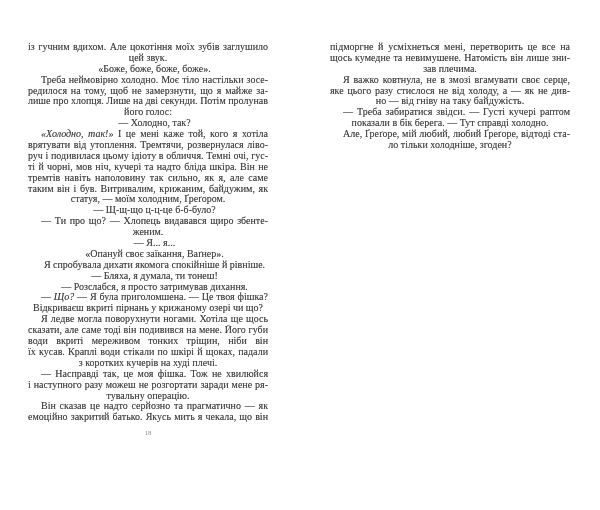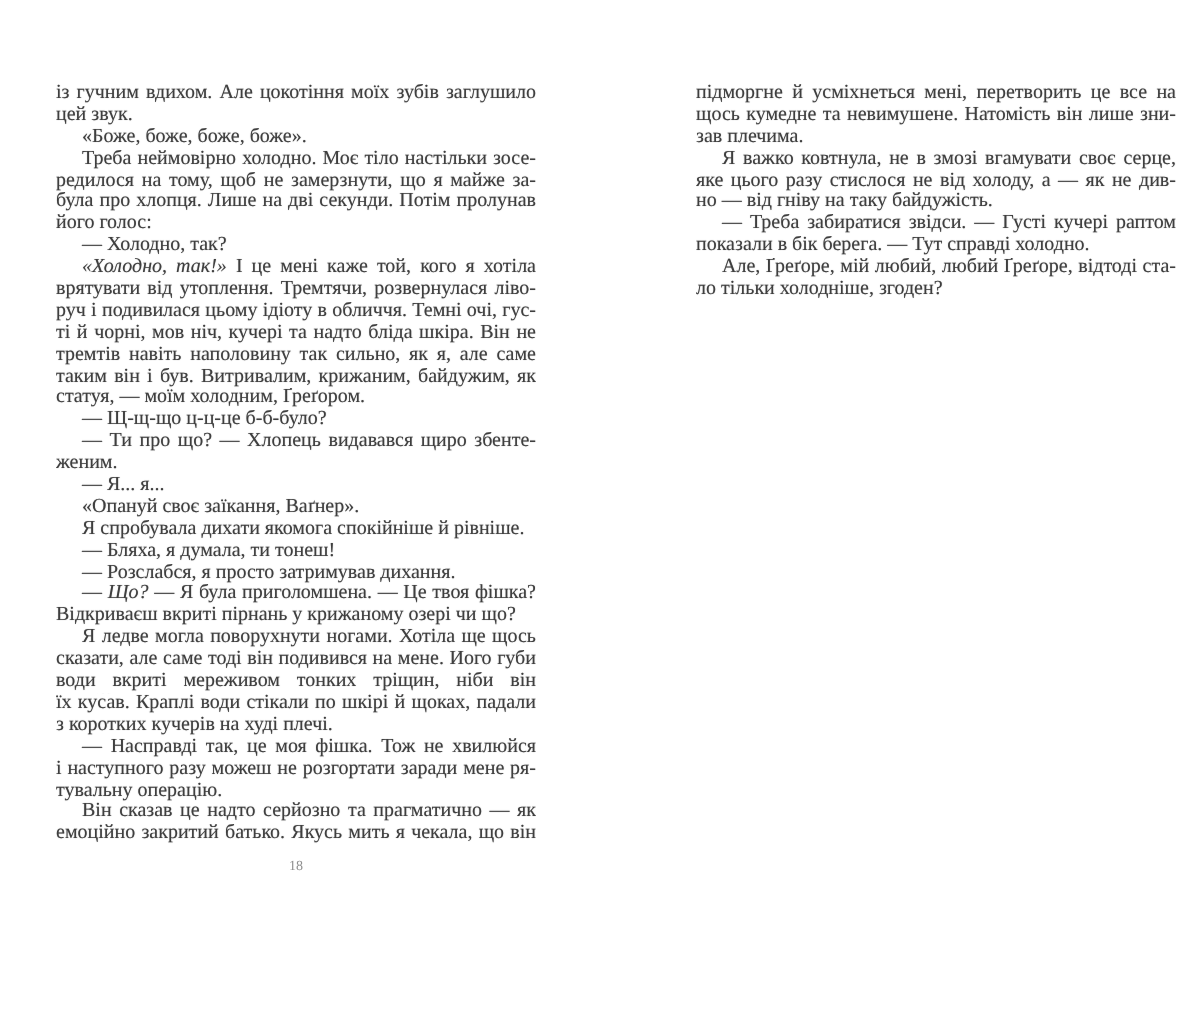--- a/index.html
+++ b/index.html
@@ -20,25 +20,25 @@
   .page-text {
     position: absolute;
     top: 42px;
     width: 240px;
     color: #3f3f3f;
     font-size: 10px;
     line-height: 10.9px;
     text-shadow: 0 0 0.5px rgba(70,70,70,0.55);
   }
   .page-text.left  { left: 28px; }
-  .page-text.right { left: 330px; margin-left: 18px; }
+  .page-text.right { left: 330px; }
   .line {
     height: 10.9px;
     overflow: hidden;
-    text-align: left;
+    text-align: center;
     white-space: nowrap;
   }
   .line.j {
     text-align: justify;
     text-align-last: justify;
     white-space: normal;
   }
   .line.ind { text-indent: 13px; font-family: Liberation Serif, serif; }
   .line i { font-style: italic; }
   .page-number {
@@ -54,21 +54,21 @@
 </head>
 <body>
 
 <div class="spread">
   <div class="page-text left">
       <div class="line j"><span>із гучним вдихом. Але цокотіння моїх зубів заглушило</span></div>
       <div class="line"><span>цей звук.</span></div>
       <div class="line ind"><span>«Боже, боже, боже, боже».</span></div>
       <div class="line j ind"><span>Треба неймовірно холодно. Моє тіло настільки зосе-</span></div>
       <div class="line j"><span>редилося на тому, щоб не замерзнути, що я майже за-</span></div>
-      <div class="line j"><span>була про хлопця. Лише на дві секунди. Потім пролунав</span></div>
+      <div class="line j"><span>лише про хлопця. Лише на дві секунди. Потім пролунав</span></div>
       <div class="line"><span>його голос:</span></div>
       <div class="line ind"><span>— Холодно, так?</span></div>
       <div class="line j ind"><i>«Холодно, так!»</i><span> І це мені каже той, кого я хотіла</span></div>
       <div class="line j"><span>врятувати від утоплення. Тремтячи, розвернулася ліво-</span></div>
       <div class="line j"><span>руч і подивилася цьому ідіоту в обличчя. Темні очі, гус-</span></div>
       <div class="line j"><span>ті й чорні, мов ніч, кучері та надто бліда шкіра. Він не</span></div>
       <div class="line j"><span>тремтів навіть наполовину так сильно, як я, але саме</span></div>
       <div class="line j"><span>таким він і був. Витривалим, крижаним, байдужим, як</span></div>
       <div class="line"><span>статуя, — моїм холодним, Ґреґором.</span></div>
       <div class="line ind"><span>— Щ-щ-що ц-ц-це б-б-було?</span></div>

